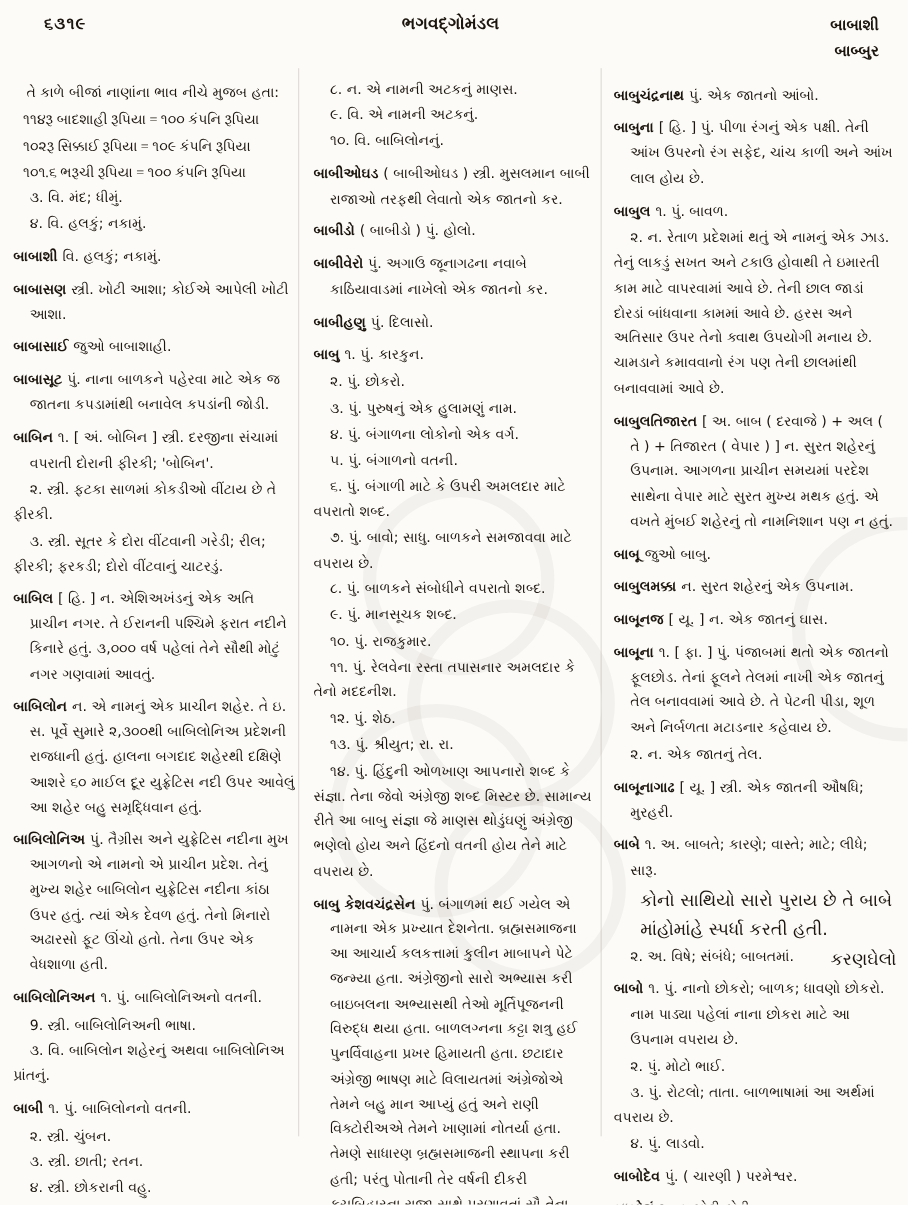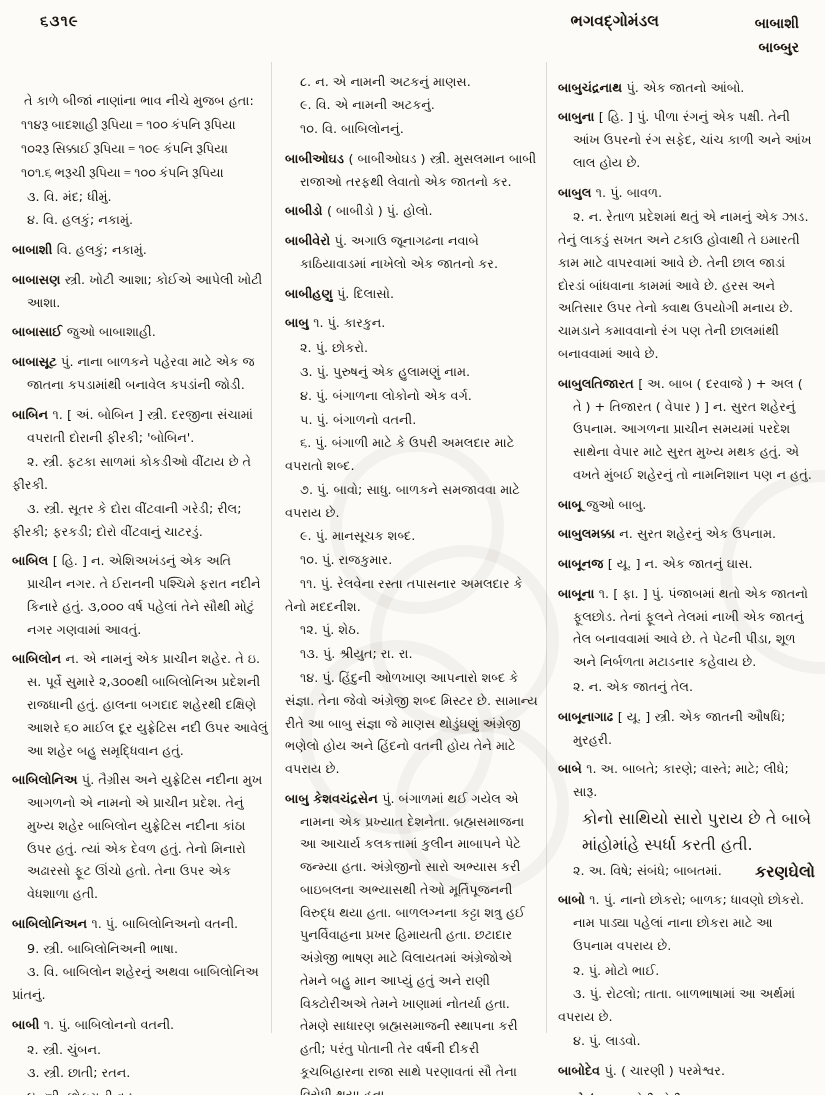--- a/index.html
+++ b/index.html
@@ -13,45 +13,45 @@
   }
   .page{position:relative;width:825px;height:1043px;z-index:1;}
   
   .wm{position:absolute;border-radius:50%;border:12px solid rgba(90,80,60,0.055);z-index:0;}
   .header{
     display:flex;justify-content:space-between;align-items:flex-start;
     padding:12px 26px 2px 40px;
     font-weight:bold;font-size:15px;
   }
   .header .pageno{width:120px;text-align:left;letter-spacing:1px;}
-  .header .title{flex:1;text-align:right;font-size:15.5px;}
+  .header .title{flex:1;text-align:center;font-size:15.5px;}
   .header .guide{width:140px;text-align:right;font-size:14px;line-height:1.7;}
   .cols{
     display:flex;gap:16px;
     padding:8px 8px 0 12px;
     height:1028px;
     position:relative;z-index:1;
   }
   .col{
     width:257px;
     font-size:12.8px;
     line-height:1.78;
     overflow:hidden;
     text-align:left;
   }
   .colsep{position:absolute;top:62px;bottom:10px;width:1px;background:rgba(60,50,40,0.16);z-index:0;}
   .sep1{left:271px;} .sep2{left:546px;}
   p{margin:2px 0;}
   p.entry{padding-left:15px;text-indent:-15px;margin-top:7px;}
   p.sub{text-indent:15px;margin:1px 0;}
-  p.cont{text-indent:12px;margin-top:20px;}
+  p.cont{text-indent:12px;margin-top:4px;}
   p.rate{padding-left:9px;margin:1px 0;font-family:Liberation Serif, serif;}
   p.quote{margin:1px 0 1px 24px;font-size:16px;line-height:1.65;}
   .headword{font-weight:bold;}
-  .cite{float:right;font-weight:bold;padding-left:8px;}
+  .cite{float:right;font-weight:normal;padding-left:8px;}
 </style>
 </head>
 <body>
 
 <div class="page">
 
   <div class="wm" style="left:330px;top:440px;width:150px;height:150px;"></div>
   <div class="wm" style="left:370px;top:545px;width:165px;height:165px;"></div>
   <div class="wm" style="left:300px;top:640px;width:170px;height:170px;"></div>
   <div class="wm" style="left:395px;top:720px;width:150px;height:150px;"></div>
@@ -104,20 +104,21 @@
         <p class="entry"><span class="headword">બાબીડો </span>( બાબીડો ) પું. હોલો.</p>
         <p class="entry"><span class="headword">બાબીવેરો </span>પું. અગાઉ જૂનાગઢના નવાબે કાઠિયાવાડમાં નાખેલો એક જાતનો કર.</p>
         <p class="entry"><span class="headword">બાબીહણુ </span>પું. દિલાસો.</p>
         <p class="entry"><span class="headword">બાબુ </span>૧. પું. કારકુન.</p>
         <p class="sub">૨. પું. છોકરો.</p>
         <p class="sub">૩. પું. પુરુષનું એક હુલામણું નામ.</p>
         <p class="sub">૪. પું. બંગાળના લોકોનો એક વર્ગ.</p>
         <p class="sub">૫. પું. બંગાળનો વતની.</p>
         <p class="sub">૬. પું. બંગાળી માટે કે ઉપરી અમલદાર માટે વપરાતો શબ્દ.</p>
         <p class="sub">૭. પું. બાવો; સાધુ. બાળકને સમજાવવા માટે વપરાય છે.</p>
+        <p class="sub">૮. પું. બાળકને સંબોધીને વપરાતો શબ્દ.</p>
         <p class="sub">૯. પું. માનસૂચક શબ્દ.</p>
         <p class="sub">૧૦. પું. રાજકુમાર.</p>
         <p class="sub">૧૧. પું. રેલવેના રસ્તા તપાસનાર અમલદાર કે તેનો મદદનીશ.</p>
         <p class="sub">૧૨. પું. શેઠ.</p>
         <p class="sub">૧૩. પું. શ્રીયુત; રા. રા.</p>
         <p class="sub">૧૪. પું. હિંદુની ઓળખાણ આપનારો શબ્દ કે સંજ્ઞા. તેના જેવો અંગ્રેજી શબ્દ મિસ્ટર છે. સામાન્ય રીતે આ બાબુ સંજ્ઞા જે માણસ થોડુંઘણું અંગ્રેજી ભણેલો હોય અને હિંદનો વતની હોય તેને માટે વપરાય છે.</p>
         <p class="entry"><span class="headword">બાબુ કેશવચંદ્રસેન </span>પું. બંગાળમાં થઈ ગયેલ એ નામના એક પ્રખ્યાત દેશનેતા. બ્રહ્મસમાજના આ આચાર્ય કલકત્તામાં કુલીન માબાપને પેટે જન્મ્યા હતા. અંગ્રેજીનો સારો અભ્યાસ કરી બાઇબલના અભ્યાસથી તેઓ મૂર્તિપૂજનની વિરુદ્ધ થયા હતા. બાળલગ્નના કટ્ટા શત્રુ હઈ પુનર્વિવાહના પ્રખર હિમાયતી હતા. છટાદાર અંગ્રેજી ભાષણ માટે વિલાયતમાં અંગ્રેજોએ તેમને બહુ માન આપ્યું હતું અને રાણી વિક્ટોરીઅએ તેમને ખાણામાં નોતર્યા હતા. તેમણે સાધારણ બ્રહ્મસમાજની સ્થાપના કરી હતી; પરંતુ પોતાની તેર વર્ષની દીકરી કૂચબિહારના રાજા સાથે પરણાવતાં સૌ તેના વિરોધી થયા હતા.</p>
       </div>
     <div class="col">
         <p class="entry"><span class="headword">બાબુચંદ્રનાથ </span>પું. એક જાતનો આંબો.</p>

